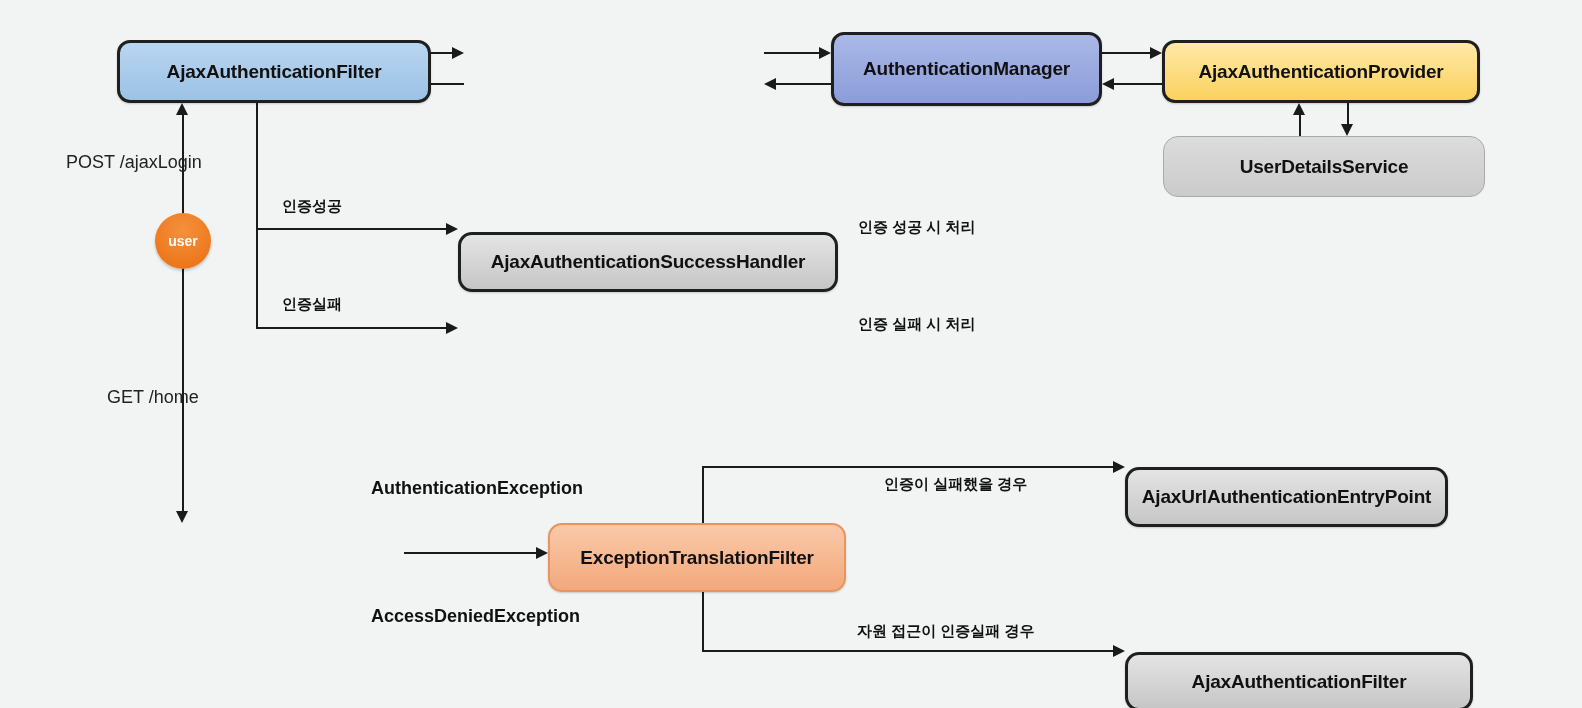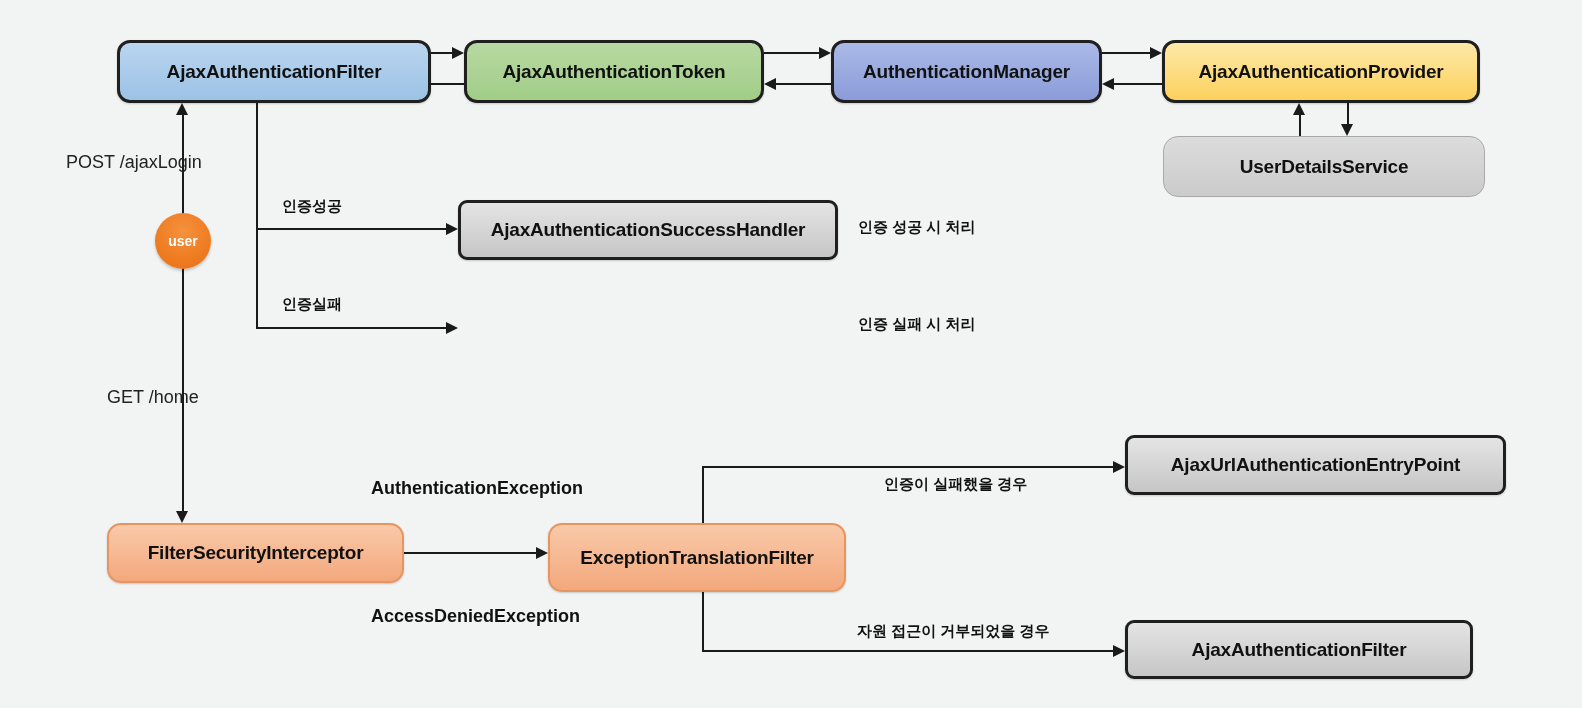--- a/index.html
+++ b/index.html
@@ -19,21 +19,21 @@
   #canvas{position:relative;width:1582px;height:708px;background:var(--bg);overflow:hidden;}
 
   .node{position:absolute;display:flex;align-items:center;justify-content:center;
         box-sizing:border-box;border-radius:13px;z-index:2;
         box-shadow:0 1px 2px rgba(0,0,0,0.18);}
   .node-label{font-weight:bold;font-size:19px;color:var(--text);letter-spacing:-0.2px;white-space:nowrap;}
   .blue{background:linear-gradient(var(--blue-top),var(--blue-bottom));border:3px solid var(--dark-border);}
   .green{background:linear-gradient(var(--green-top),var(--green-bottom));border:3px solid var(--dark-border);}
   .periwinkle{background:linear-gradient(var(--periwinkle-top),var(--periwinkle-bottom));border:3px solid var(--dark-border);}
   .yellow{background:linear-gradient(var(--yellow-top),var(--yellow-bottom));border:3px solid var(--dark-border);}
-  .grayb{background:linear-gradient(var(--gray-top),var(--gray-bottom));border:3px solid var(--dark-border);border-radius:9px;}
+  .grayb{background:linear-gradient(var(--gray-top),var(--gray-bottom));border:3px solid var(--dark-border);border-radius:14px;margin-top:32px;}
   .lightgray{background:linear-gradient(var(--light-gray-top),var(--light-gray-bottom));border:1.5px solid var(--light-gray-border);border-radius:15px;box-shadow:none;}
   .salmon{background:linear-gradient(var(--salmon-top),var(--salmon-bottom));border:2px solid var(--salmon-border);border-radius:14px;}
 
   .hline{position:absolute;height:2px;background:var(--line);z-index:1;}
   .vline{position:absolute;width:2px;background:var(--line);z-index:1;}
   .ar{position:absolute;width:0;height:0;z-index:1;}
   .ar.right{border-top:6px solid transparent;border-bottom:6px solid transparent;border-left:12px solid var(--line);}
   .ar.left{border-top:6px solid transparent;border-bottom:6px solid transparent;border-right:12px solid var(--line);}
   .ar.up{border-left:6px solid transparent;border-right:6px solid transparent;border-bottom:12px solid var(--line);}
   .ar.down{border-left:6px solid transparent;border-right:6px solid transparent;border-top:12px solid var(--line);}
@@ -50,45 +50,39 @@
   .user-circle span{color:#fff;font-weight:bold;font-size:14px;}
 </style>
 </head>
 <body>
 
 <div id="canvas">
 
   <div class="node blue" style="left:117px;top:40px;width:314px;height:63px">
     <span class="node-label">AjaxAuthenticationFilter</span>
   </div>
-  <div class="node green" style="left:464px;top:40px;width:300px;height:63px">
-    <span class="node-label">AjaxAuthenticationToken</span>
-  </div>
-  <div class="node periwinkle" style="left:831px;top:40px;width:271px;height:63px">
+  <div class="node periwinkle" style="left:831px;top:32px;width:271px;height:74px">
     <span class="node-label">AuthenticationManager</span>
   </div>
   <div class="node yellow" style="left:1162px;top:40px;width:318px;height:63px">
     <span class="node-label">AjaxAuthenticationProvider</span>
   </div>
 
   <div class="node lightgray" style="left:1163px;top:136px;width:322px;height:61px">
     <span class="node-label">UserDetailsService</span>
   </div>
 
   <div class="node grayb" style="left:458px;top:200px;width:380px;height:60px">
     <span class="node-label">AjaxAuthenticationSuccessHandler</span>
   </div>
 
-  <div class="node salmon" style="left:107px;top:523px;width:297px;height:60px">
-    <span class="node-label">FilterSecurityInterceptor</span>
-  </div>
   <div class="node salmon" style="left:548px;top:523px;width:298px;height:69px">
     <span class="node-label">ExceptionTranslationFilter</span>
   </div>
-  <div class="node grayb" style="left:1125px;top:435px;width:381px;height:60px">
+  <div class="node grayb" style="left:1125px;top:435px;width:323px;height:60px">
     <span class="node-label">AjaxUrlAuthenticationEntryPoint</span>
   </div>
   <div class="node grayb" style="left:1125px;top:620px;width:348px;height:59px">
     <span class="node-label">AjaxAuthenticationFilter</span>
   </div>
 
   <div class="user-circle">
     <span>user</span>
   </div>
 
@@ -135,15 +129,15 @@
 
   <div class="lbl plain" style="left:30px;top:152px">POST /ajaxLogin</div>
   <div class="lbl plain" style="left:71px;top:387px">GET /home</div>
   <div class="lbl kr" style="left:282px;top:197px">인증성공</div>
   <div class="lbl kr" style="left:282px;top:295px">인증실패</div>
   <div class="lbl kr" style="left:858px;top:218px">인증 성공 시 처리</div>
   <div class="lbl kr" style="left:858px;top:315px">인증 실패 시 처리</div>
   <div class="lbl boldlbl" style="left:371px;top:478px">AuthenticationException</div>
   <div class="lbl boldlbl" style="left:371px;top:606px">AccessDeniedException</div>
   <div class="lbl kr" style="left:884px;top:475px">인증이 실패했을 경우</div>
-  <div class="lbl kr" style="left:857px;top:622px">자원 접근이 거부되었을 경우</div>
+  <div class="lbl kr" style="left:857px;top:622px">자원 접근이 인증실패 경우</div>
 
 </div>
 
 </body></html>

